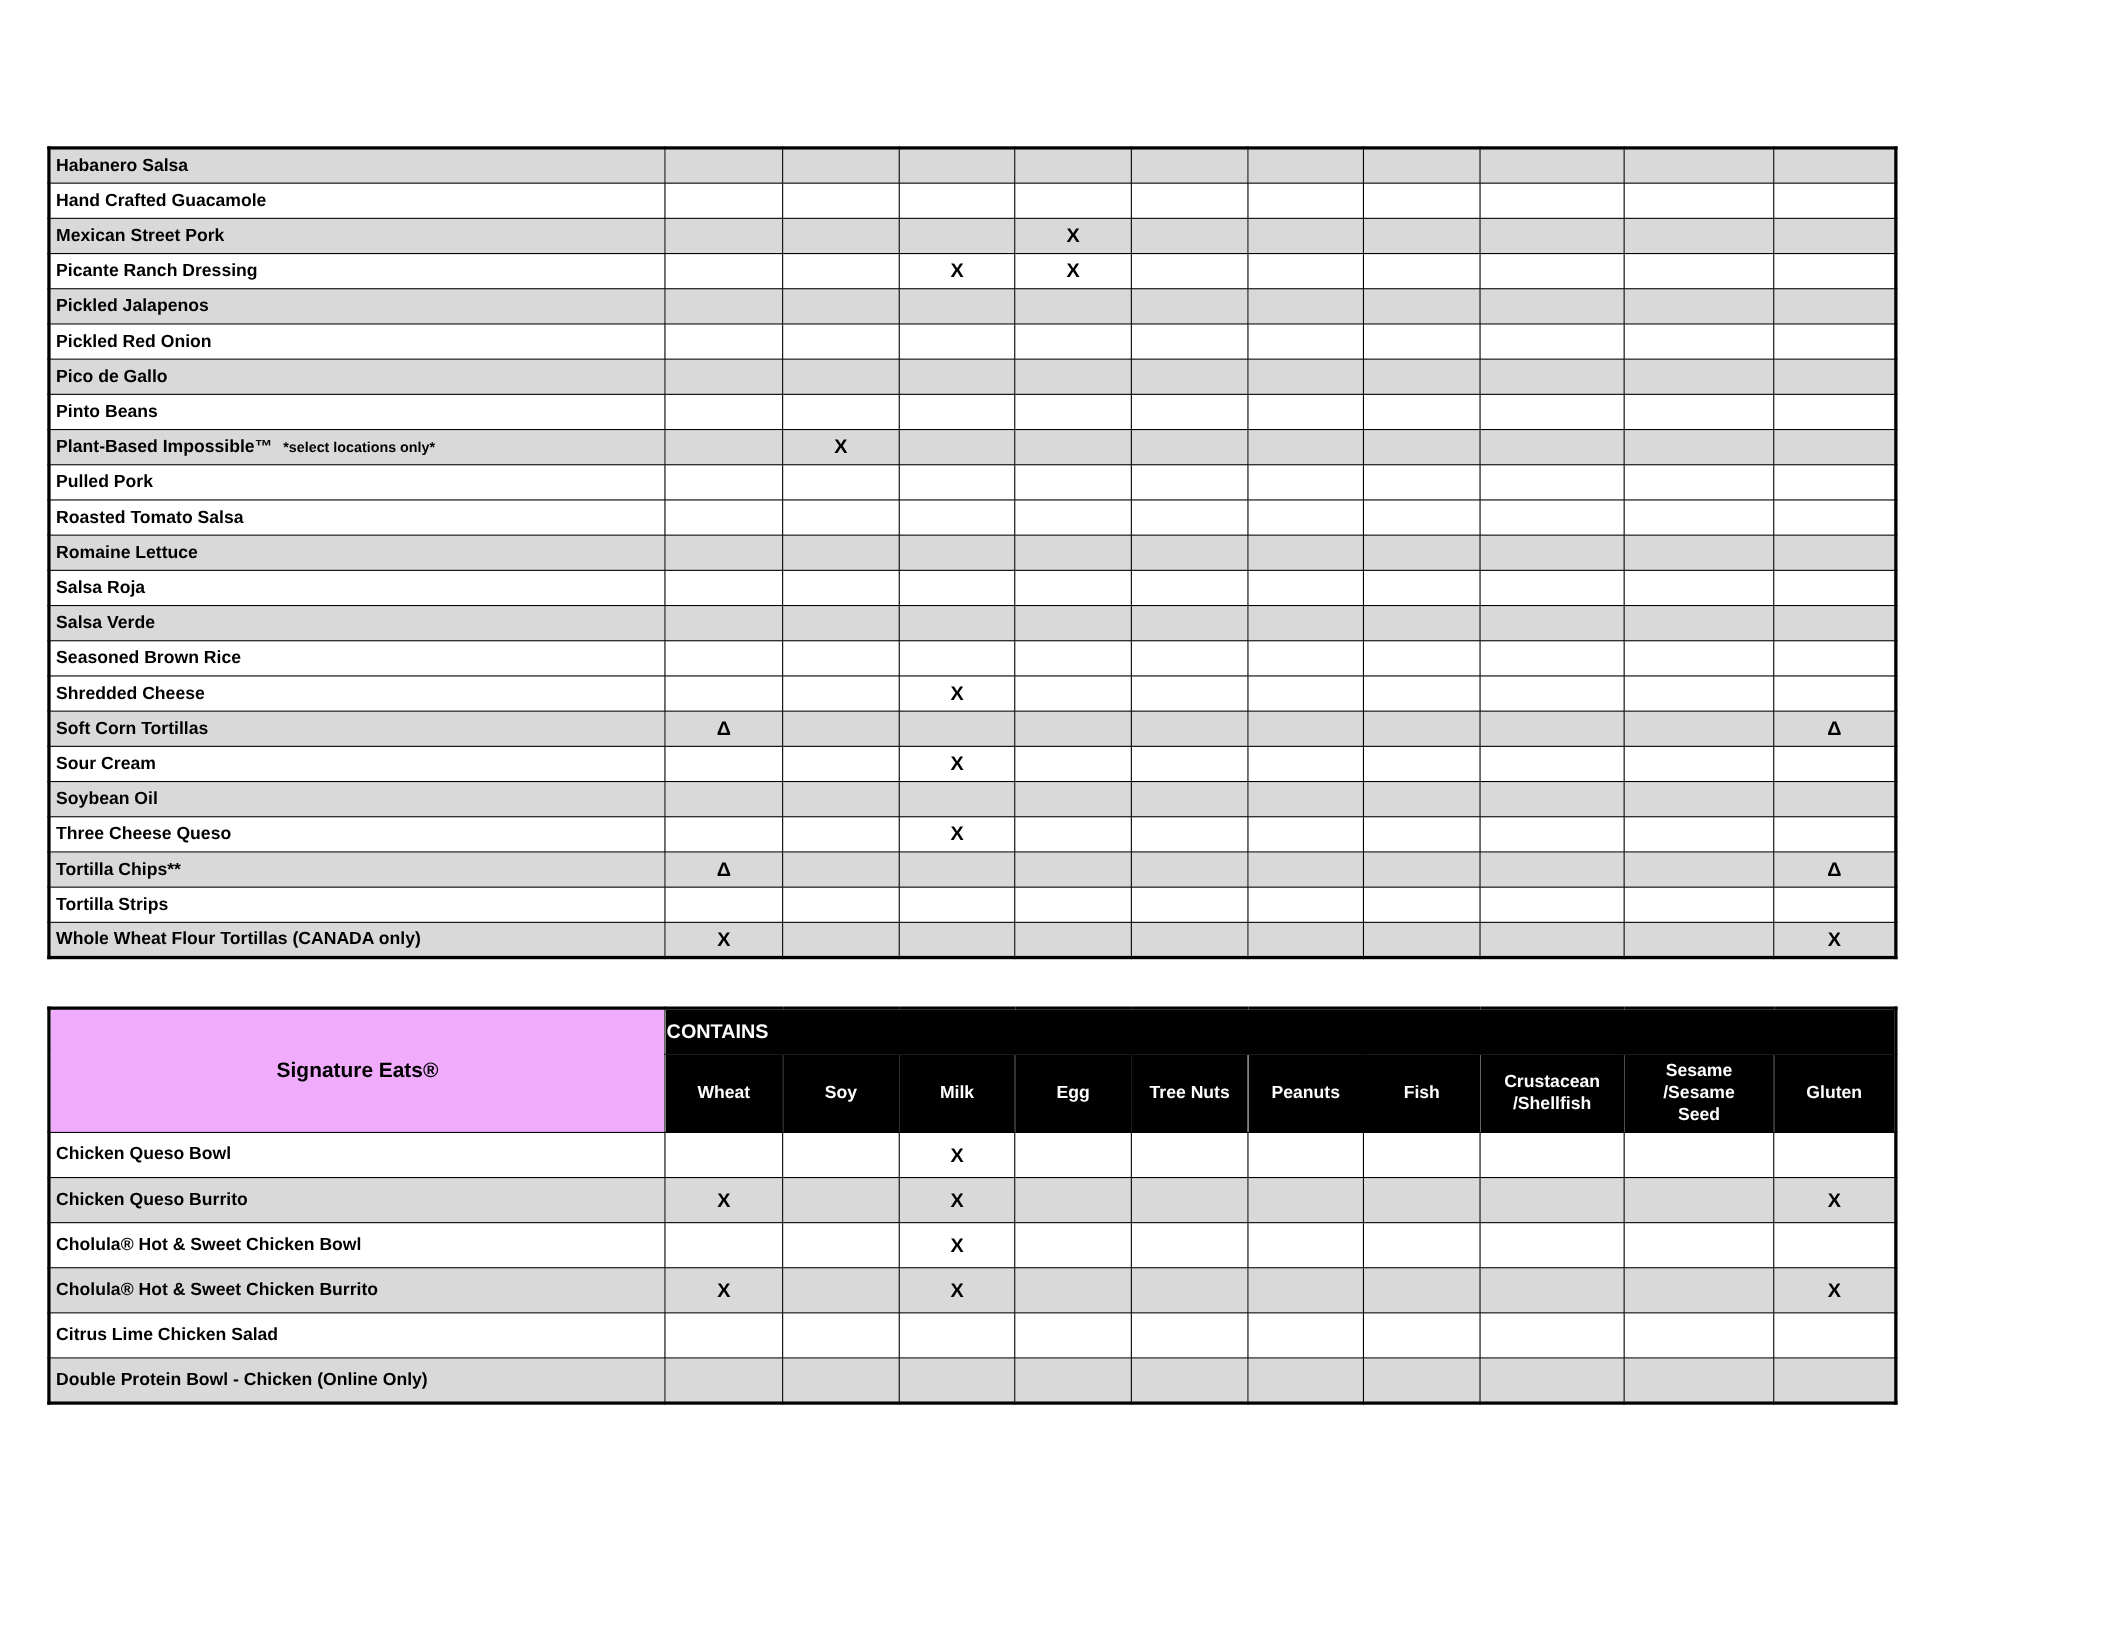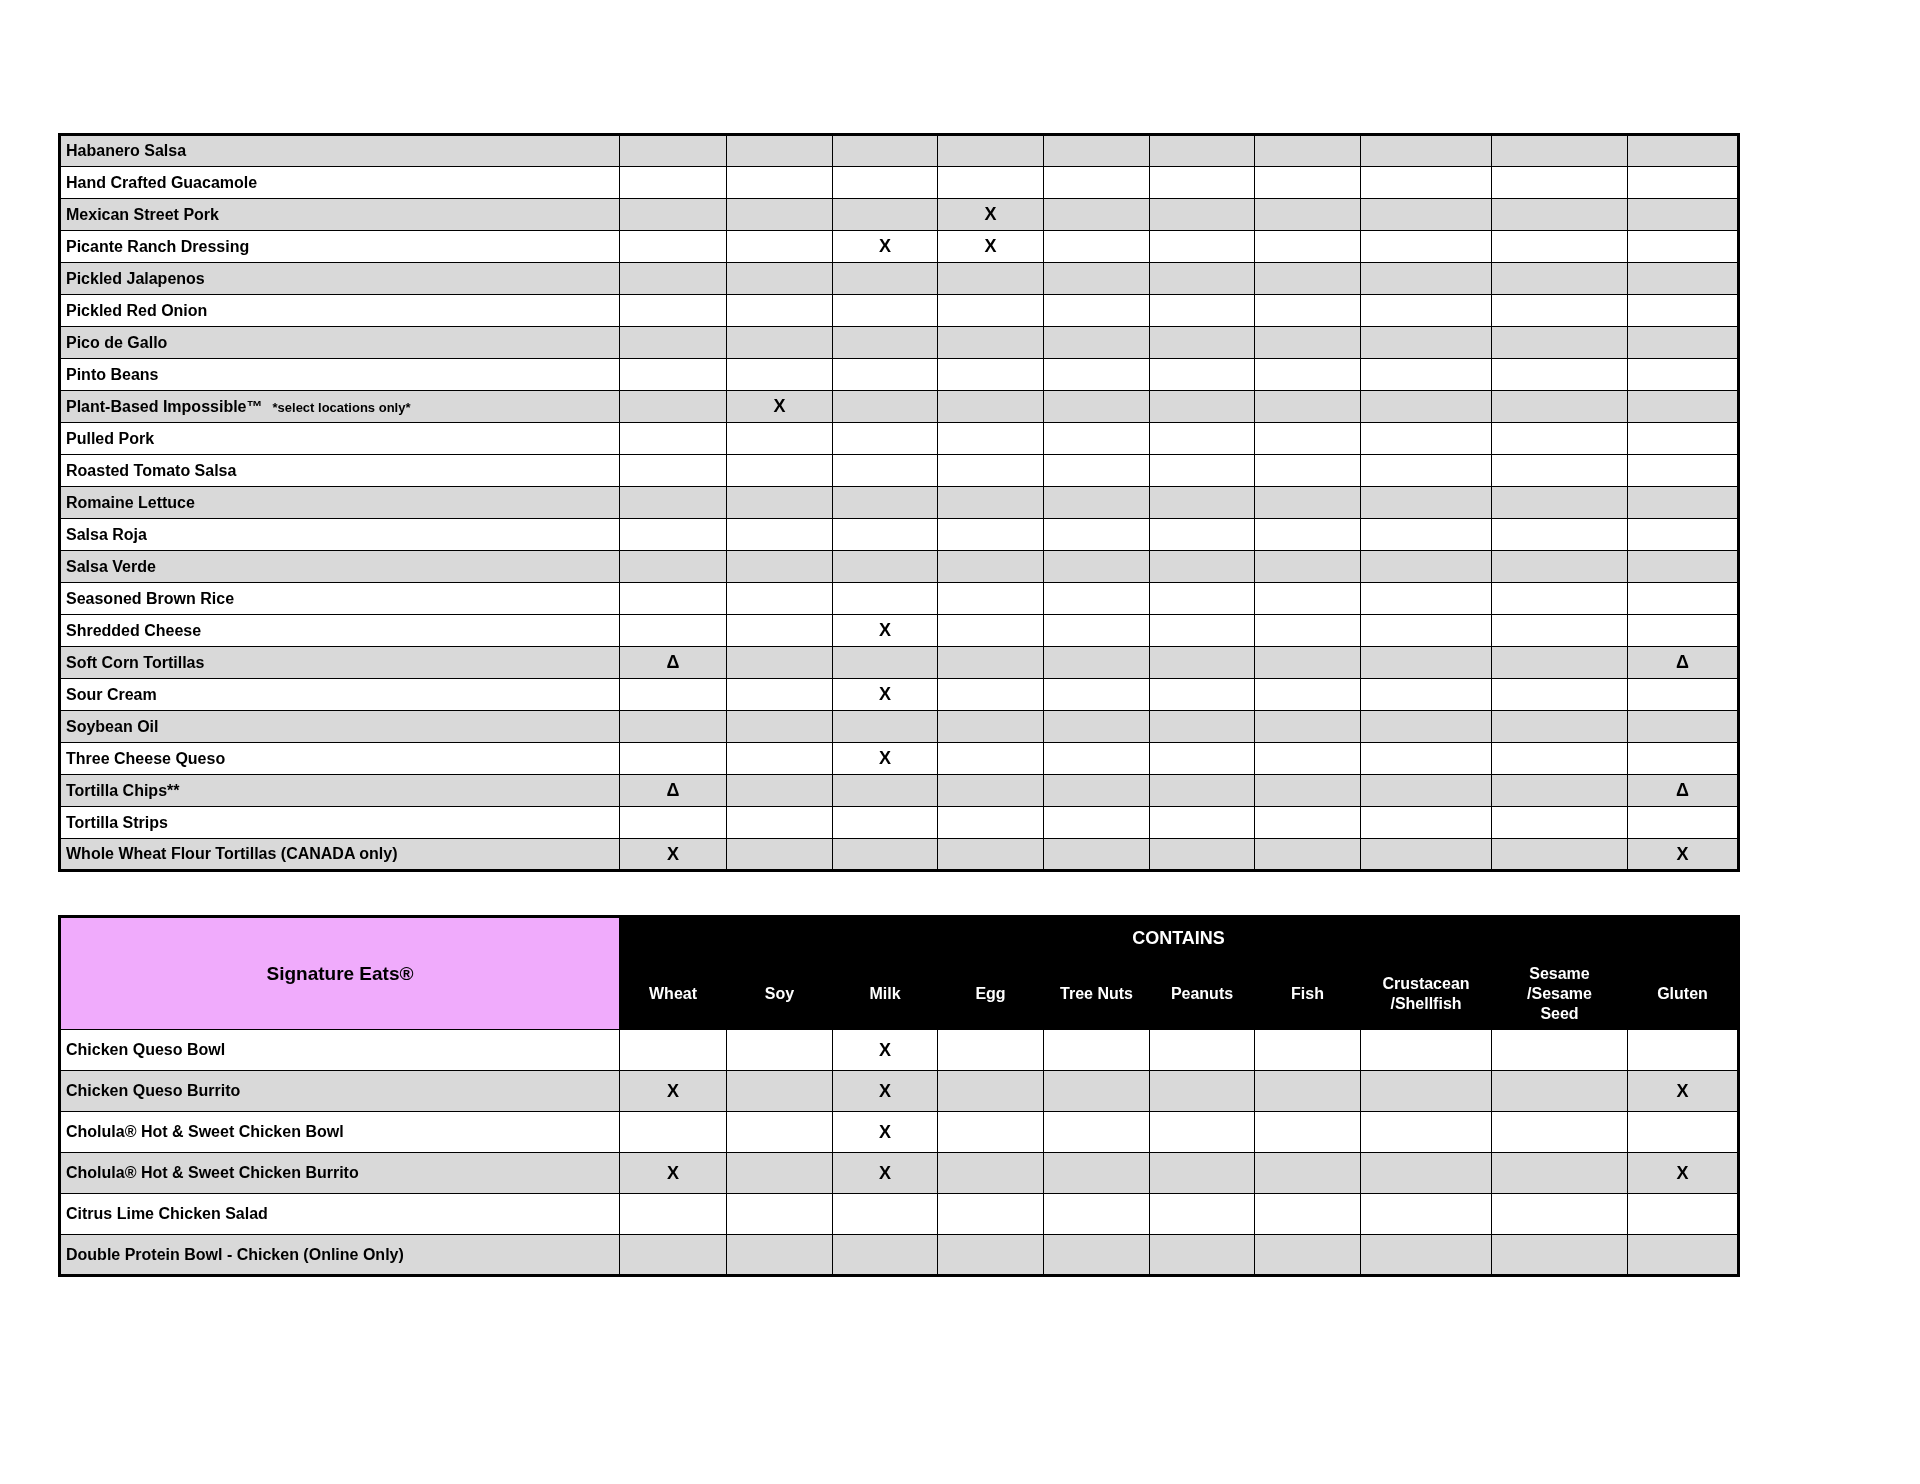--- a/index.html
+++ b/index.html
@@ -1,21 +1,21 @@
 <!DOCTYPE html>
 <html><head>
 <meta charset="utf-8">
 <style>
   * { box-sizing: border-box; }
   html, body { margin: 0; padding: 0; background: #ffffff; }
   body {
     width: 1920px; height: 1484px; position: relative;
     font-family: "Liberation Sans", sans-serif; color: #000;
   }
-  .sheet { position: absolute; left: 43px; top: 133px; margin-left: 15px; }
+  .sheet { position: absolute; left: 43px; top: 133px; }
 
   table { border-collapse: collapse; table-layout: fixed; }
   table.grid { border: 3px solid #000; }
   .grid td, .grid th { border: 1px solid #000; overflow: hidden; }
 
   
   .ingredients td { height: 32px; }
   .name-cell {
     font-weight: bold; font-size: 16px; text-align: left;
     padding: 0 2px 0 5px; vertical-align: middle;
@@ -29,21 +29,21 @@
 
   
   .signature { margin-top: 43px; }
   .signature td { height: 41px; }
   .title-cell {
     background: #f0abfc; font-weight: bold; font-size: 19px;
     text-align: center; vertical-align: middle;
   }
   .contains-cell {
     background: #000000; color: #ffffff; font-weight: bold; font-size: 18px;
-    text-align: center; vertical-align: middle; height: 42px; border-color: #000;
+    text-align: left; vertical-align: middle; height: 42px; border-color: #000;
   }
   .col-label {
     background: #000000; color: #ffffff; font-weight: bold; font-size: 16px;
     text-align: center; vertical-align: middle; height: 71px;
     white-space: pre-line; line-height: 1.25; border-color: #000; padding: 0 2px;
   }
 </style>
 </head>
 <body>
 

